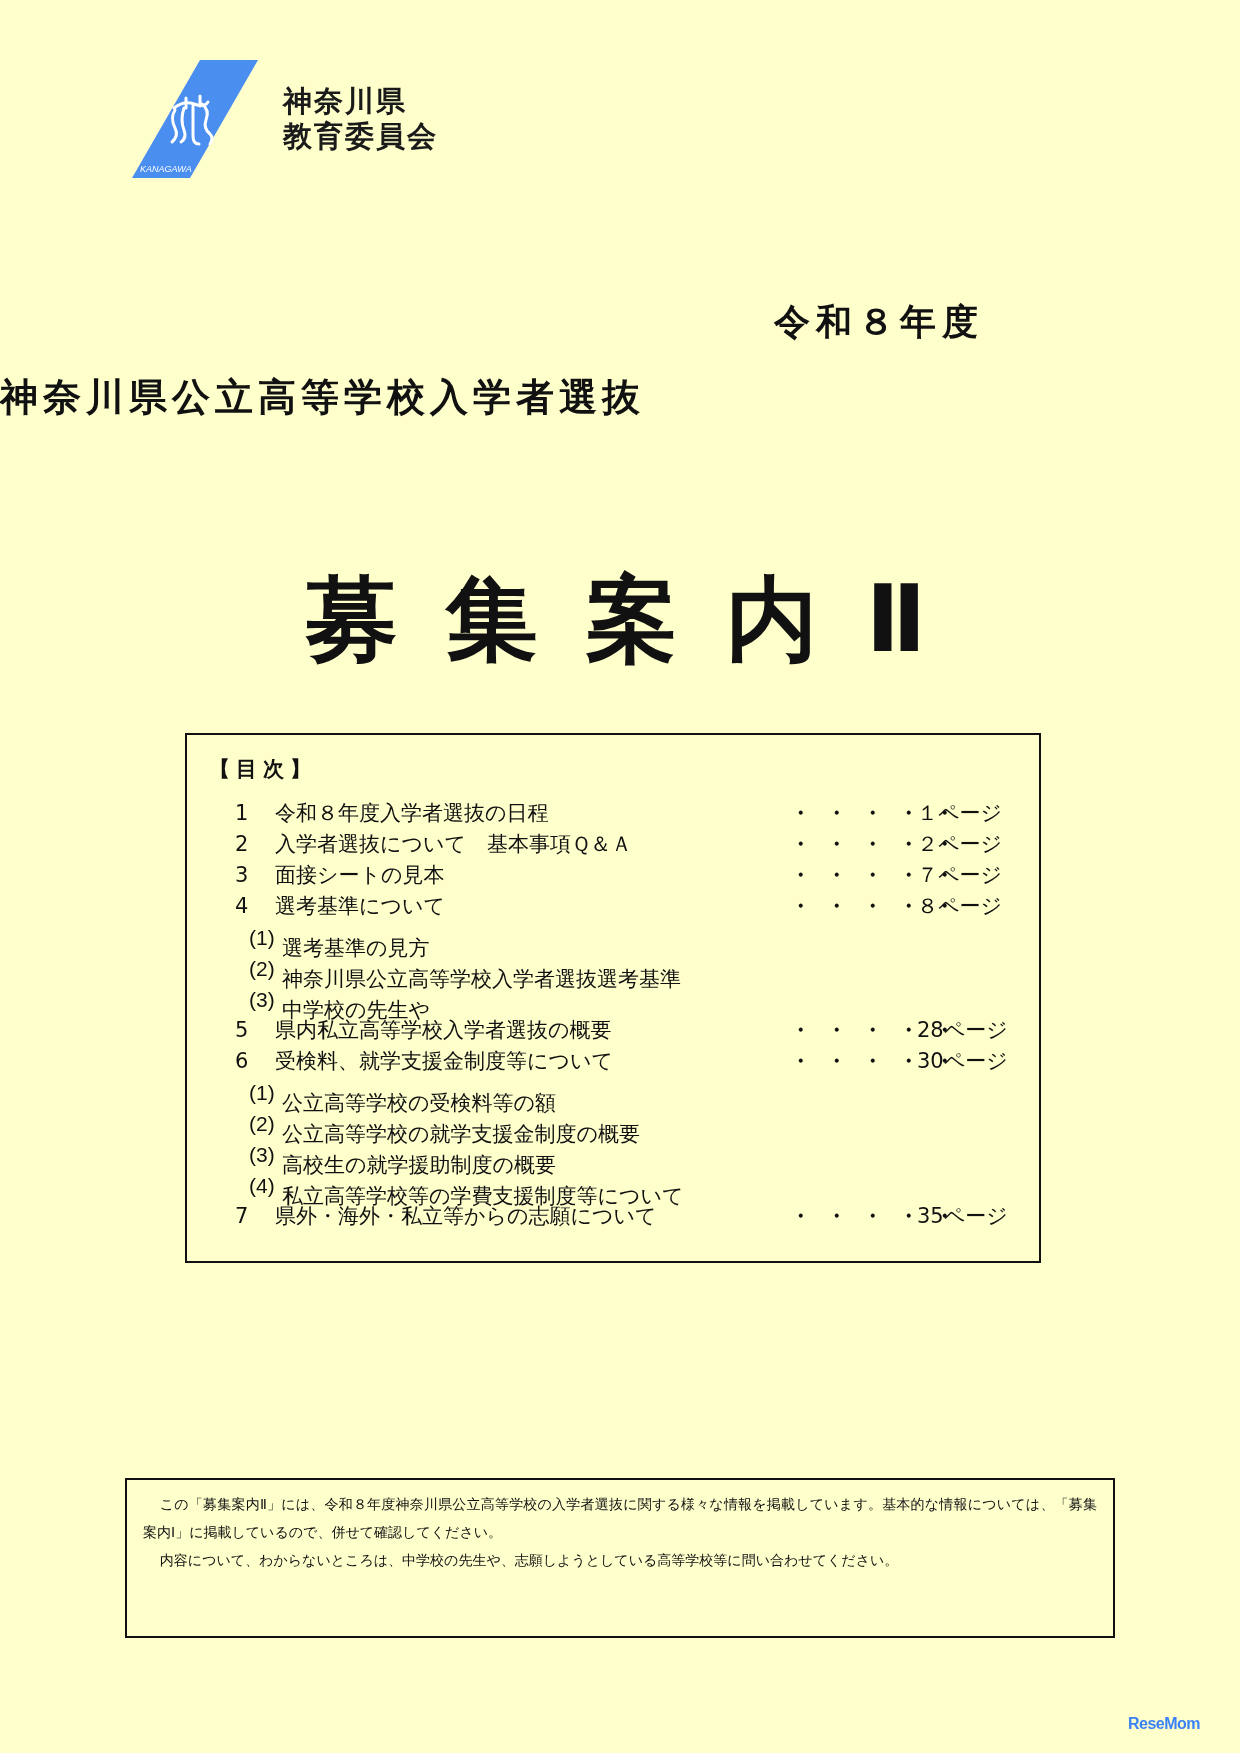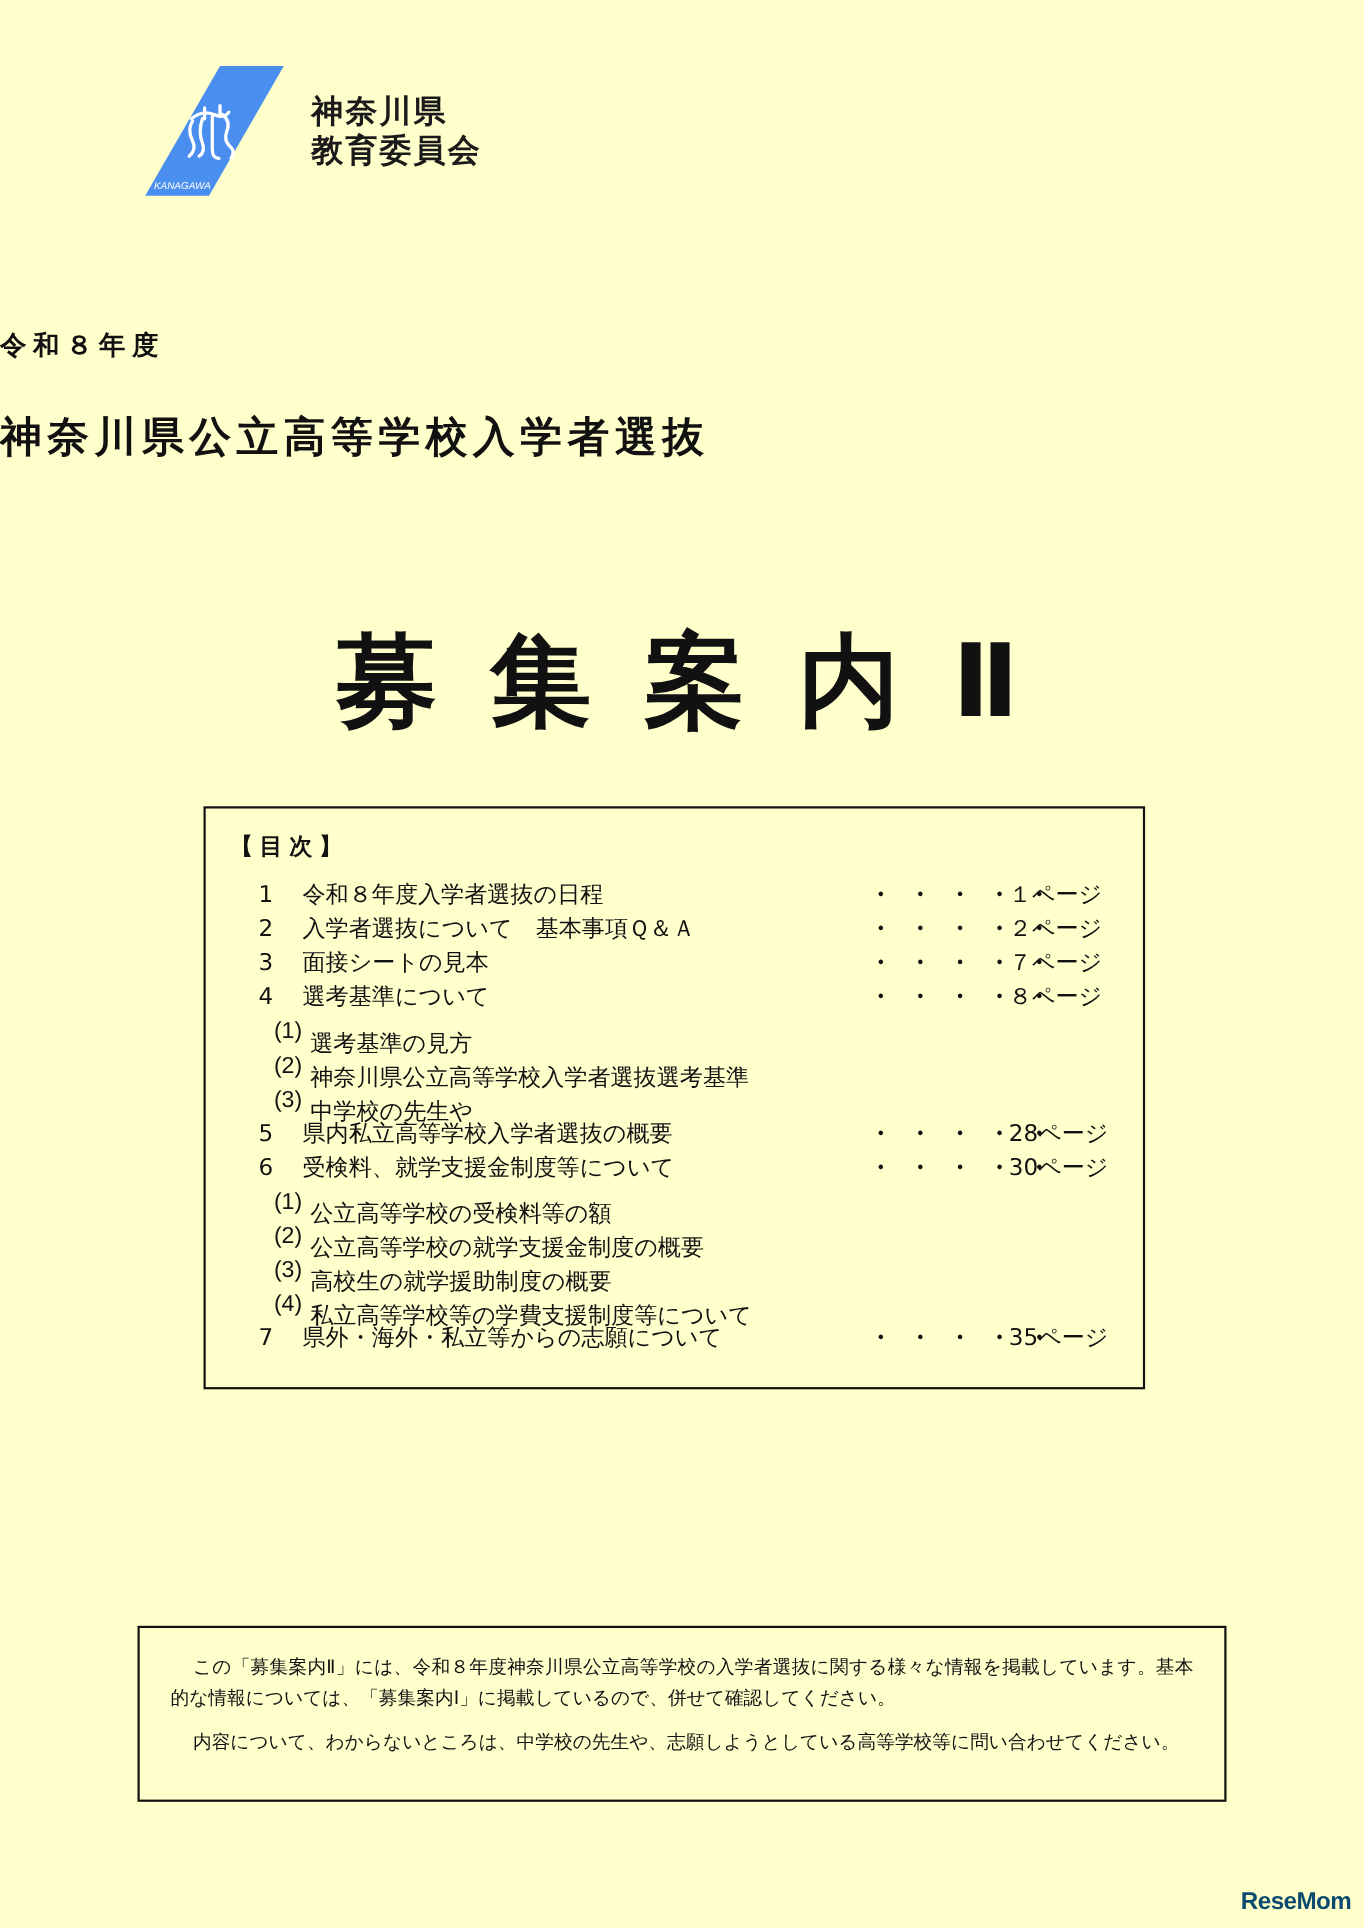--- a/index.html
+++ b/index.html
@@ -9,37 +9,37 @@
     position: relative;
     overflow: hidden;
     font-family: "DejaVu Sans", "Liberation Sans", sans-serif;
     color: #111;
   }
   .abs { position: absolute; }
   
   #logo { left: 130px; top: 58px; width: 132px; height: 122px; }
   #org-name { left: 283px; top: 84px; font-size: 29px; line-height: 35px; letter-spacing: 2px; font-weight: bold; color: #1a1a1a; }
   
-  #fiscal-year { left: 0; width: 984px; top: 298px; text-align: left; font-size: 24px; font-weight: bold; letter-spacing: 6px; }
+  #fiscal-year { left: 0; width: 984px; top: 298px; text-align: right; font-size: 36px; font-weight: bold; letter-spacing: 6px; }
   #exam-name { left: 0; width: 1240px; top: 372px; font-size: 38px; font-weight: bold; letter-spacing: 5px; }
   #main-title { left: 0; width: 1240px; top: 565px; text-align: center; font-size: 92px; font-weight: bold; letter-spacing: 48px; line-height: 110px; padding-left: 40px; box-sizing: border-box; }
   
   #toc-box { left: 185px; top: 733px; width: 856px; height: 530px; border: 2.5px solid #111; box-sizing: border-box; }
   #toc-heading { left: 22px; top: 20px; font-size: 21px; font-weight: bold; letter-spacing: 6px; }
   .toc-row { position: absolute; left: 0; width: 100%; height: 31px; font-size: 21px; line-height: 31px; }
   .toc-num { position: absolute; left: 48px; }
   .toc-text { position: absolute; left: 88px; white-space: nowrap; }
   .toc-sub .toc-text { left: 95px; margin-top: 11px; }
   .toc-subnum { position: absolute; left: 62px; font-family: "Liberation Sans", sans-serif; }
   .toc-dots { position: absolute; left: 603px; letter-spacing: 15px; font-weight: bold; }
   .toc-page { position: absolute; left: 730px; white-space: nowrap; }
   
   #note-box { left: 125px; top: 1478px; width: 990px; height: 160px; border: 2.5px solid #111; box-sizing: border-box; padding: 10px 16px; }
-  #note-box p { margin: 12px; font-size: 17px; line-height: 28px; text-indent: 1.2em; text-align: justify; }
-  #watermark { left: 1128px; top: 1715px; font-size: 22px; font-weight: bold; color: #0c4a6e; font-family: "Liberation Sans", sans-serif; letter-spacing: -0.5px; }
+  #note-box p { margin: 0; font-size: 14px; line-height: 28px; text-indent: 1.2em; text-align: justify; }
+  #watermark { left: 1128px; top: 1715px; font-size: 16px; font-weight: bold; color: #3b82f6; font-family: "Liberation Sans", sans-serif; letter-spacing: -0.5px; }
 </style>
 </head>
 <body>
 
 <div id="logo" class="abs">
   <svg width="132" height="122" viewBox="0 0 132 122">
     <polygon points="70,2 128,2 60,120 2,120" fill="#4a8ef0"></polygon>
     <g fill="none" stroke="#fff" stroke-width="3" stroke-linecap="round">
       <path d="M45,52 q-5,8 0,18 q4,8 -3,14"></path>
       <path d="M54,50 q-4,12 0,22 q3,8 -3,12"></path>

